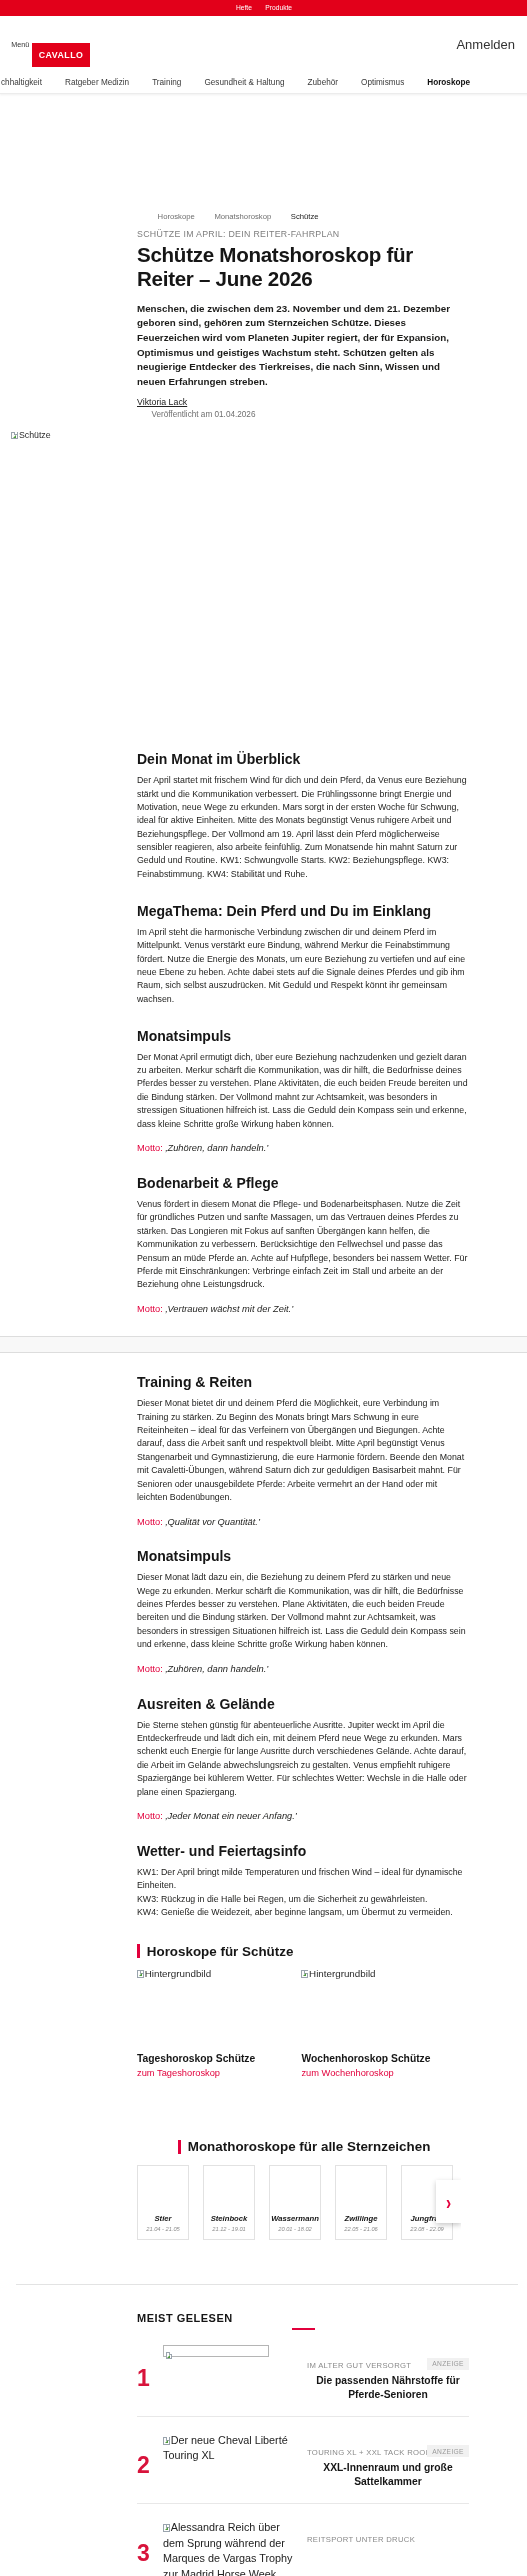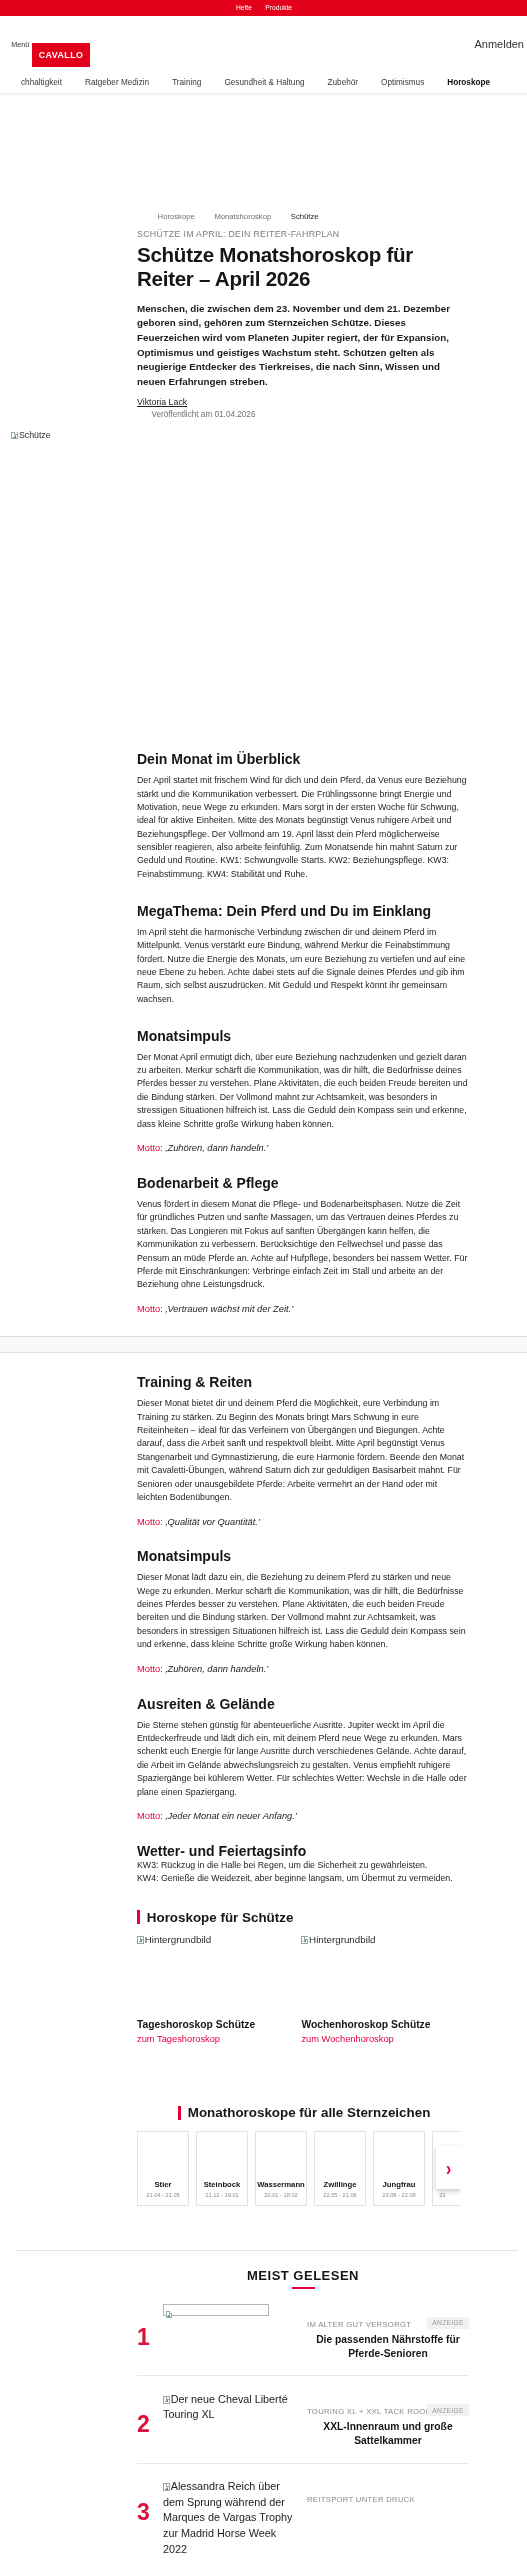--- a/index.html
+++ b/index.html
@@ -6,22 +6,22 @@
   html,body { background:#fff; }
   body { font-family:"Liberation Sans", sans-serif; color:#1d1d1b; width:528px; height:3419px; overflow:hidden; margin:0 auto; }
   .page { width:528px; position:relative; }
 
   
   .topbar { height:15.5px; background:#e2001a; display:flex; align-items:center; justify-content:center; gap:13.4px; }
   .topbar span { color:#fff; font-size:6.7px; cursor:pointer; }
   .masthead { height:57px; background:#fff; display:flex; align-items:center; position:relative; }
   .menu-btn { position:absolute; left:11.3px; font-size:7.2px; color:#333; cursor:pointer; }
   .logo { position:absolute; left:32px; top:27px; width:58px; height:24px; background:#e2001a; color:#fff; font-weight:bold; font-size:8.8px; letter-spacing:0.5px; display:flex; align-items:center; justify-content:center; cursor:pointer; }
-  .login { position:absolute; right:4px; font-size:11px; color:#333; cursor:pointer;margin-left:44px; }
-  .mainnav { height:21px; display:flex; align-items:center; gap:23px; padding-left:21px; border-bottom:0.5px solid #ececec; box-shadow:0 1.5px 2.1px rgba(0,0,0,.06); white-space:nowrap; overflow:hidden; }
+  .login { position:absolute; right:13px; font-size:13px; color:#333; cursor:pointer;margin-left:44px; }
+  .mainnav { height:21px; display:flex; align-items:center; gap:23px; padding-left:1px; border-bottom:0.5px solid #ececec; box-shadow:0 1.5px 2.1px rgba(0,0,0,.06); white-space:nowrap; overflow:hidden; }
   .mainnav span { font-size:8.2px; color:#3a3a3a; cursor:pointer; }
   .mainnav span.active { font-weight:bold; color:#111; }
 
   .ad-gap { height:118px; }
 
   
   .col { width:332px; margin-left:137px; }
   .breadcrumb { padding-left:20.6px; font-size:7.7px; color:#6f6f6f; display:flex; gap:19.6px; }
   .breadcrumb .crumb-last { color:#222; }
   .breadcrumb span { cursor:pointer; }
@@ -55,32 +55,32 @@
   .redbar-head h3 { font-size:13.4px; color:#161616; }
   .hcards { margin-top:9.3px; display:flex; gap:12.4px; }
   .hcard { width:152px; cursor:pointer; }
   .hcard .img-area { height:85px; font-size:9.8px; color:#2b2b2b; }
   .hcard .hc-title { font-size:10.3px; font-weight:bold; color:#161616; }
   .hcard .hc-link { margin-top:4.6px; font-size:9.3px; color:#e2003c; cursor:pointer; }
 
   
   .zod-head { margin-top:61px;padding-left:41px; }
   .carousel { margin-top:10.3px; position:relative; width:324px; height:77px; overflow:hidden; }
-  .c-track { display:flex; gap:7px; }
+  .c-track { display:flex; gap:14px;font-style:italic; }
   .zcard { flex:0 0 52px; height:75px; background:#fff; border:0.5px solid #e2e2e2; display:flex; flex-direction:column; justify-content:flex-end; padding-bottom:7.2px; text-align:center; cursor:pointer; }
   .zcard .z-name { font-size:7.7px; font-weight:bold; color:#161616; }
   .zcard .z-dates { margin-top:2.6px; font-size:5.7px; color:#8a8a8a; }
   .zcard.clipped { text-align:left; padding-left:6.2px; }
   .c-next { position:absolute; left:299px; top:15.5px; width:25px; height:43px; background:#fff; box-shadow:0 1.5px 5.2px rgba(0,0,0,.22); border:none; display:flex; align-items:center; justify-content:center; cursor:pointer; }
   .c-next .chev { color:#e2003c; font-size:15.5px; line-height:1; font-weight:bold; transform:scaleY(1.3); }
 
   hr.wide { margin:42px 0 0 -121px; width:502px; border:none; border-top:0.5px solid #e3e3e3; }
 
   
-  .mr-head { margin-top:17px; text-align:center; font-size:13px; font-weight:bold; letter-spacing:0.5px; color:#161616; }
+  .mr-head { margin-top:27px; font-size:11px; font-weight:bold; letter-spacing:0.5px; color:#161616; }
   .mr-underline { width:23px; height:2.1px; background:#e2003c; margin:4.1px auto 0; }
   .mr-item { display:flex; margin-top:15.5px; }
   .mr-num { flex:0 0 26px; font-size:23px; font-weight:800; color:#d8133b; line-height:1; padding-top:21.6px; }
   .mr-img { flex:0 0 144px; padding-right:10.3px; font-size:10.8px; line-height:1.45; color:#222; }
   .mr-img .thumb-box { width:106px; height:11.3px; border:0.5px solid #b5b5b5; padding:1px 1.5px; }
   .mr-txt { flex:1; padding-top:15.5px; }
   .kick-row { font-size:7.7px; color:#8a8a8a; letter-spacing:0.3px; position:relative; }
   .badge { position:absolute; right:0; top:-3.1px; background:#f1f1f1; color:#9a9a9a; font-size:6.7px; padding:2.6px 5.2px; }
   .mr-title { margin-top:4.1px; font-size:10.3px; font-weight:bold; line-height:1.35; color:#161616; cursor:pointer;text-align:center; }
   hr.mr-sep { border:none; border-top:0.5px solid #e8e8e8; margin-top:14.4px; }
@@ -115,21 +115,21 @@
 
   <main class="col">
 
     <div class="breadcrumb">
       <span>Horoskope</span>
       <span>Monatshoroskop</span>
       <span class="crumb-last">Schütze</span>
     </div>
 
     <div class="kicker">SCHÜTZE IM APRIL: DEIN REITER-FAHRPLAN</div>
-    <h1 class="title">Schütze Monatshoroskop für Reiter – April 2026</h1>
+    <h1 class="title">Schütze Monatshoroskop für Reiter – June 2026</h1>
     <p class="intro">Menschen, die zwischen dem 23. November und dem 21. Dezember geboren sind, gehören zum Sternzeichen Schütze. Dieses Feuerzeichen wird vom Planeten Jupiter regiert, der für Expansion, Optimismus und geistiges Wachstum steht. Schützen gelten als neugierige Entdecker des Tierkreises, die nach Sinn, Wissen und neuen Erfahrungen streben.</p>
 
     <div class="byline">
       <span class="author">Viktoria Lack</span>
       <div class="pubdate">Veröffentlicht am 01.04.2026</div>
     </div>
 
     <figure class="hero-fig">
       <span class="broken-ico"></span><span>Schütze</span>
     </figure>
@@ -158,20 +158,21 @@
 
     <h2 class="sec">Monatsimpuls</h2>
     <p class="body">Dieser Monat lädt dazu ein, die Beziehung zu deinem Pferd zu stärken und neue Wege zu erkunden. Merkur schärft die Kommunikation, was dir hilft, die Bedürfnisse deines Pferdes besser zu verstehen. Plane Aktivitäten, die euch beiden Freude bereiten und die Bindung stärken. Der Vollmond mahnt zur Achtsamkeit, was besonders in stressigen Situationen hilfreich ist. Lass die Geduld dein Kompass sein und erkenne, dass kleine Schritte große Wirkung haben können.</p>
     <p class="motto"><span class="m-label">Motto:</span> <span class="m-text">‚Zuhören, dann handeln.’</span></p>
 
     <h2 class="sec">Ausreiten &amp; Gelände</h2>
     <p class="body">Die Sterne stehen günstig für abenteuerliche Ausritte. Jupiter weckt im April die Entdeckerfreude und lädt dich ein, mit deinem Pferd neue Wege zu erkunden. Mars schenkt euch Energie für lange Ausritte durch verschiedenes Gelände. Achte darauf, die Arbeit im Gelände abwechslungsreich zu gestalten. Venus empfiehlt ruhigere Spaziergänge bei kühlerem Wetter. Für schlechtes Wetter: Wechsle in die Halle oder plane einen Spaziergang.</p>
     <p class="motto"><span class="m-label">Motto:</span> <span class="m-text">‚Jeder Monat ein neuer Anfang.’</span></p>
 
     <h2 class="sec">Wetter- und Feiertagsinfo</h2>
+    <p class="body kw" style="margin-top:7.2px">KW1: Der April bringt milde Temperaturen und frischen Wind – ideal für dynamische Einheiten.</p>
     <p class="kw">KW3: Rückzug in die Halle bei Regen, um die Sicherheit zu gewährleisten.</p>
     <p class="kw">KW4: Genieße die Weidezeit, aber beginne langsam, um Übermut zu vermeiden.</p>
 
     <div class="redbar-head">
       <div class="bar"></div>
       <h3>Horoskope für Schütze</h3>
     </div>
     <div class="hcards">
       <div class="hcard">
         <div class="img-area"><span class="broken-ico"></span><span>Hintergrundbild</span></div>

